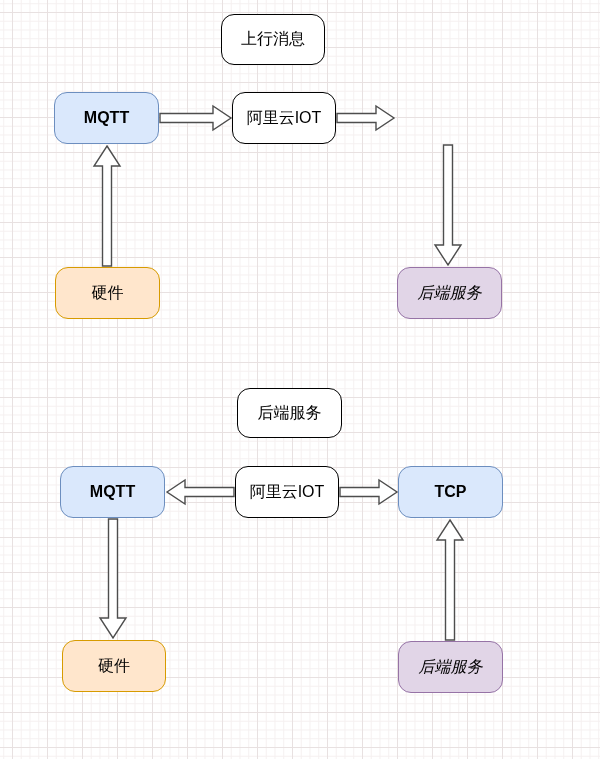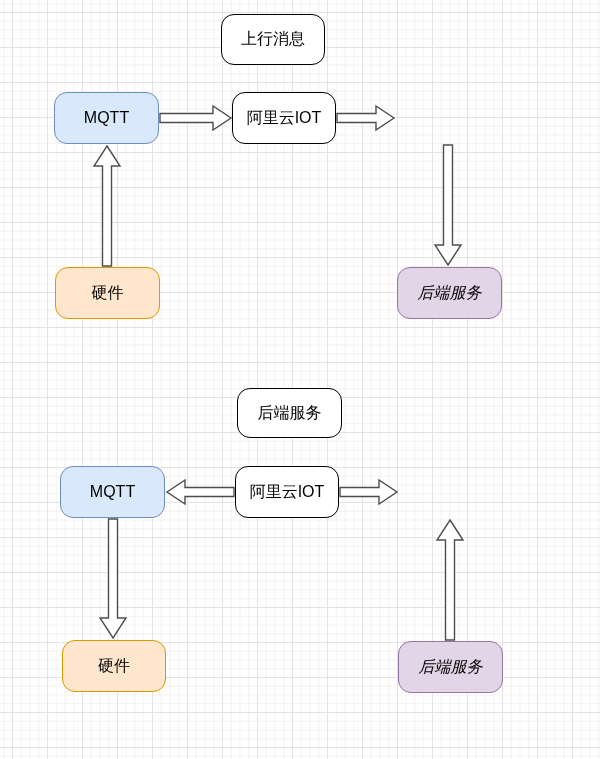--- a/index.html
+++ b/index.html
@@ -41,21 +41,21 @@
     border-radius: 13px;
     display: flex;
     align-items: center;
     justify-content: center;
     font-size: 16px;
     color: #000000;
     text-align: center;
     white-space: nowrap;
   }
   .node.white  { background: #ffffff; border: 1px solid #000000; }
-  .node.blue   { background: #dae8fc; border: 1px solid #6c8ebf; }
+  .node.blue   { background: #dae8fc; border: 1px solid #6c8ebf; font-weight: bold; }
   .node.orange { background: #ffe6cc; border: 1px solid #d79b00; }
   .node.purple { background: #e1d5e7; border: 1px solid #9673a6; font-style: italic; }
 
   
   .pos-up-title    { left: 221px; top: 14px;  width: 104px; height: 51px; }
   .pos-up-mqtt     { left: 54px;  top: 92px;  width: 105px; height: 52px; }
   .pos-up-aliyun   { left: 232px; top: 92px;  width: 104px; height: 52px; }
   .pos-up-http     { left: 395px; top: 92px;  width: 105px; height: 52px; }
   .pos-up-hardware { left: 55px;  top: 267px; width: 105px; height: 52px; }
   .pos-up-backend  { left: 397px; top: 267px; width: 105px; height: 52px; }
@@ -94,16 +94,17 @@
 
   <div class="node white pos-up-title">上行消息</div>
   <div class="node blue pos-up-mqtt">MQTT</div>
   <div class="node white pos-up-aliyun">阿里云IOT</div>
   <div class="node orange pos-up-hardware">硬件</div>
   <div class="node purple pos-up-backend">后端服务</div>
 
   <div class="node white pos-down-title">后端服务</div>
   <div class="node blue pos-down-mqtt">MQTT</div>
   <div class="node white pos-down-aliyun">阿里云IOT</div>
+  <div class="node blue pos-down-tcp">TCP</div>
   <div class="node orange pos-down-hardware">硬件</div>
   <div class="node purple pos-down-backend">后端服务</div>
 
 </div>
 
 </body></html>

